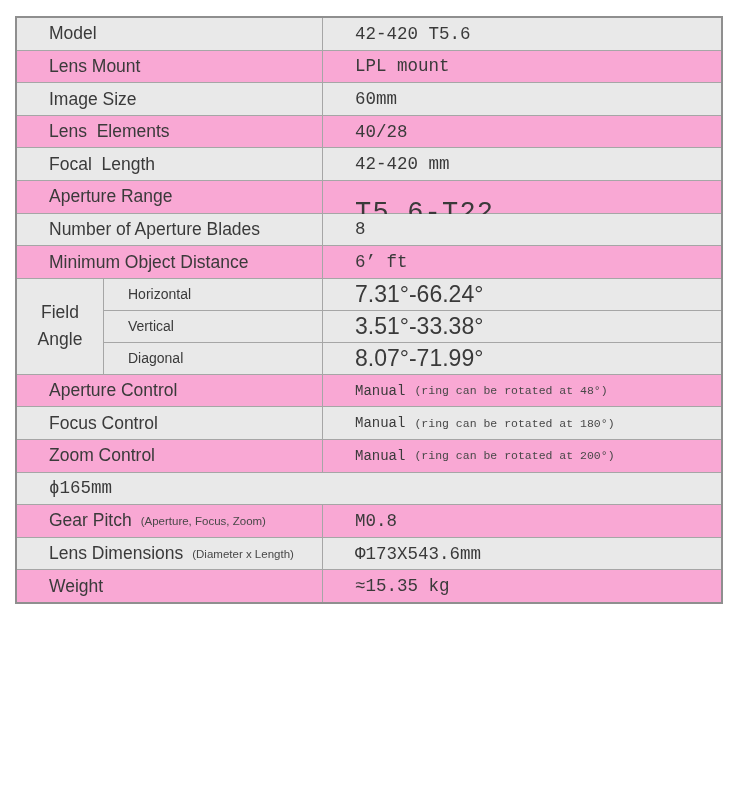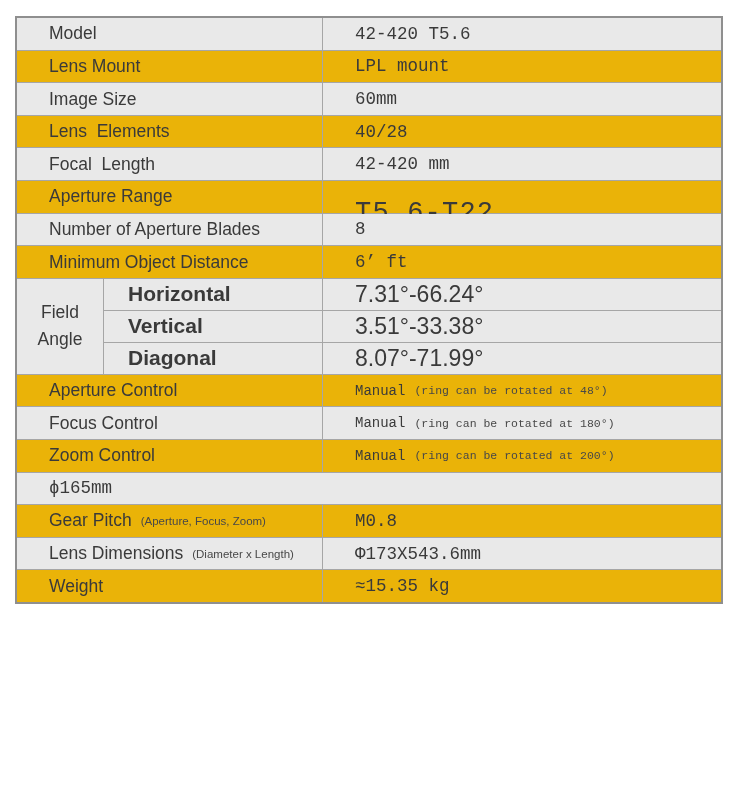--- a/index.html
+++ b/index.html
@@ -25,21 +25,21 @@
     box-sizing: border-box;
     border: 2px solid #8f8f8f;
     display: flex;
     flex-direction: column;
     background: #ffffff;
   }
   .row {
     flex: 1 1 0;
     display: flex;
     border-bottom: 1px solid #a6a6a6;
-    background: #eab308;
+    background: #f9a8d4;
     min-height: 0;
   }
   .row:last-child { border-bottom: none; }
   .row.alt { background: #e9e9e9; }
 
   .cell-label {
     width: 306px;
     box-sizing: border-box;
     border-right: 1px solid #a6a6a6;
     display: flex;
@@ -105,22 +105,21 @@
     min-height: 0;
   }
   .fa-row:last-child { border-bottom: none; }
   .fa-sub-label {
     width: 219px;
     box-sizing: border-box;
     border-right: 1px solid #a6a6a6;
     display: flex;
     align-items: center;
     padding-left: 24px;
-    font-size: 21px;
-    font-weight: bold;
+    font-size: 14px;
   }
   .fa-value {
     flex: 1;
     display: flex;
     align-items: center;
     padding-left: 32px;
     font-size: 23px;
   }
 </style>
 </head>

